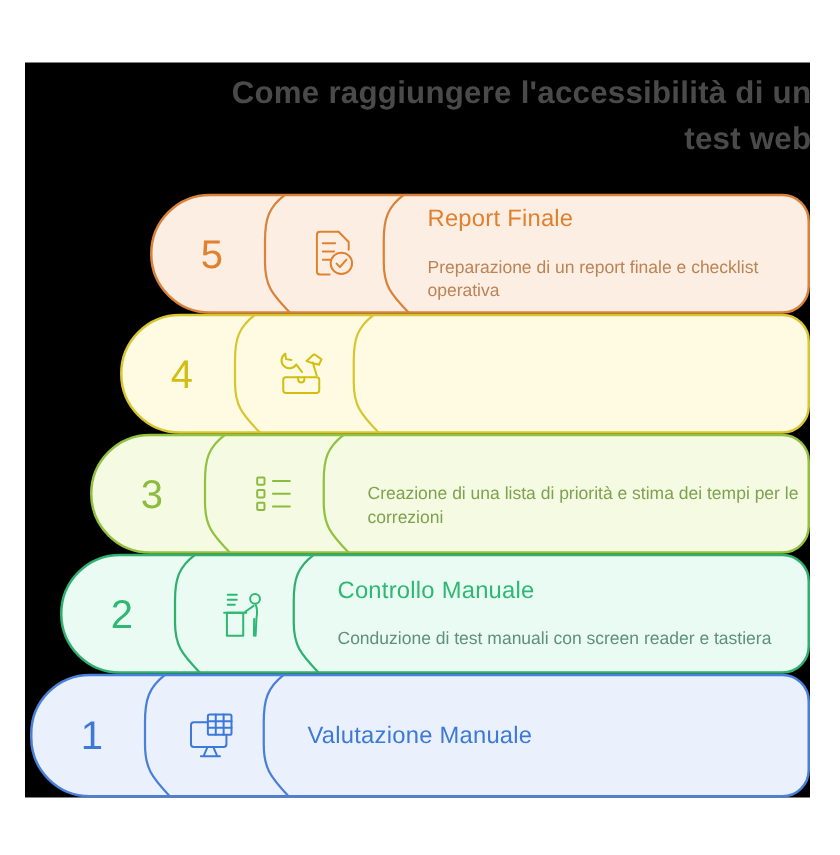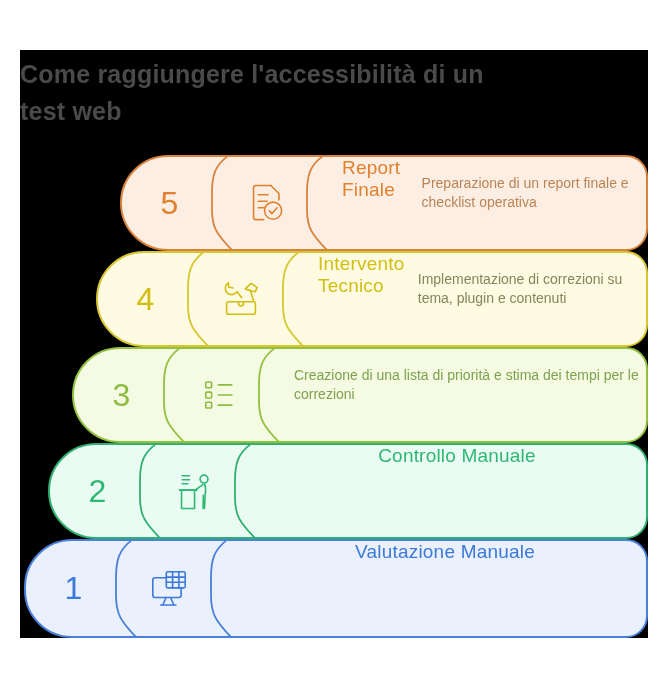--- a/index.html
+++ b/index.html
@@ -5,39 +5,39 @@
   html,body{margin:0;padding:0;}
   body{
     width:672px;height:684px;background:#ffffff;
     font-family:"Liberation Sans", sans-serif;
     -webkit-font-smoothing:antialiased;
   }
   .stage{position:relative;width:672px;height:684px;overflow:hidden;background:#ffffff;}
   .panel{position:absolute;left:20px;top:50px;width:628px;height:588px;background:#000000;}
   .main-title{
     position:absolute;left:20px;top:56px;width:629px;
-    text-align:left;color:#4a4a4a;font-size:25px;font-weight:bold;line-height:37px;
+    text-align:right;color:#4a4a4a;font-size:25px;font-weight:bold;line-height:37px;
     letter-spacing:0.2px;
   }
   .step{
     position:absolute;box-sizing:border-box;height:96px;
     border:2px solid var(--border);background:var(--fill);
     border-radius:48px 22px 22px 48px;
     display:flex;align-items:stretch;
   }
   .num-cell{
     width:95px;flex:none;display:flex;align-items:center;justify-content:center;
     font-size:32px;color:var(--accent);
   }
   .icon-cell{
     width:95px;flex:none;display:flex;align-items:center;justify-content:center;
     color:var(--accent);
   }
   .text-cell{
-    flex:1;min-width:0;display:flex;flex-direction:row;justify-content:center;
+    flex:1;min-width:0;display:flex;flex-direction:column;justify-content:center;
     padding:0 2px 0 30px;
   }
   .step-title{font-size:19px;font-weight:500;color:var(--accent);letter-spacing:0.2px;}
   .step-desc{font-size:14px;line-height:19px;color:var(--desc);margin-top:17px;}
   .seps{
     position:absolute;left:0;top:-2px;width:230px;height:calc(100% + 4px);
     color:var(--border);pointer-events:none;
   }
   .icon-svg{display:block;}
   .icon-svg *{vector-effect:non-scaling-stroke;}
@@ -89,24 +89,20 @@
     <div class="icon-cell">
       <svg class="icon-svg" width="54" height="54" viewBox="0 0 24 24">
         <path d="M6.3 4.9 a2.8 2.8 0 1 0 3.9 3.8 l2.1 2.7"></path>
         <path d="M6.3 4.9 l0.3 1.9 1.9 0.3"></path>
         <path d="M13.9 7.5 l2.2 -2.1 a0.7 0.7 0 0 1 0.95 -0.05 l2.15 1.55 -0.9 1.9 -2.1 -0.5 Z"></path>
         <path d="M16.1 8 l1.4 4.6"></path>
         <rect x="5.6" y="13.2" width="12.8" height="5.6" rx="0.9"></rect>
         <path d="M10.9 13.2 v0.8 a1.1 1.1 0 0 0 2.2 0 v-0.8"></path>
       </svg>
     </div>
-    <div class="text-cell">
-      <div class="step-title">Intervento Tecnico</div>
-      <div class="step-desc">Implementazione di correzioni su tema, plugin e contenuti</div>
-    </div>
   </div>
 
   <div class="step" style="left: 72px; top: 347px; width: 576px; --border: #92c13f; --fill: #f5fae3; --accent: #8cbc3f; --desc: #7ea24e;">
     <svg class="seps" viewBox="0 0 230 100" preserveAspectRatio="none">
       <path d="M106 0.9 C93 11,90 21,90 39 L90 57 C90 76,95 83,110 99.1" fill="none" stroke="currentColor" stroke-width="1.8"></path>
       <path d="M201 0.9 C188 11,185 21,185 39 L185 57 C185 76,190 83,205 99.1" fill="none" stroke="currentColor" stroke-width="1.8"></path>
     </svg>
     <div class="num-cell">3</div>
     <div class="icon-cell">
       <svg class="icon-svg" width="54" height="54" viewBox="0 0 24 24">
@@ -135,20 +131,21 @@
         <path d="M5.9 11.6 h7.9"></path>
         <rect x="6.9" y="11.6" width="5.8" height="8.2"></rect>
         <circle cx="16.9" cy="6.7" r="1.75"></circle>
         <path d="M16.4 9.2 l-3 2.1"></path>
         <path d="M17.2 8.9 c0.6 1.6 0.5 3.1 0.2 4.7 l-0.3 6.2"></path>
         <path d="M16.6 13.9 l-0.1 5.9"></path>
       </svg>
     </div>
     <div class="text-cell">
       <div class="step-title">Controllo Manuale</div>
+      <div class="step-desc">Conduzione di test manuali con screen reader e tastiera</div>
     </div>
   </div>
 
   <div class="step" style="left: 24px; top: 539px; width: 624px; height: 99px; --border: #4a80d9; --fill: #eaf1fd; --accent: #3c79d8; --desc: #4c82d6;">
     <svg class="seps" viewBox="0 0 230 100" preserveAspectRatio="none">
       <path d="M106 0.9 C93 11,90 21,90 39 L90 57 C90 76,95 83,110 99.1" fill="none" stroke="currentColor" stroke-width="1.8"></path>
       <path d="M201 0.9 C188 11,185 21,185 39 L185 57 C185 76,190 83,205 99.1" fill="none" stroke="currentColor" stroke-width="1.8"></path>
     </svg>
     <div class="num-cell">1</div>
     <div class="icon-cell">

